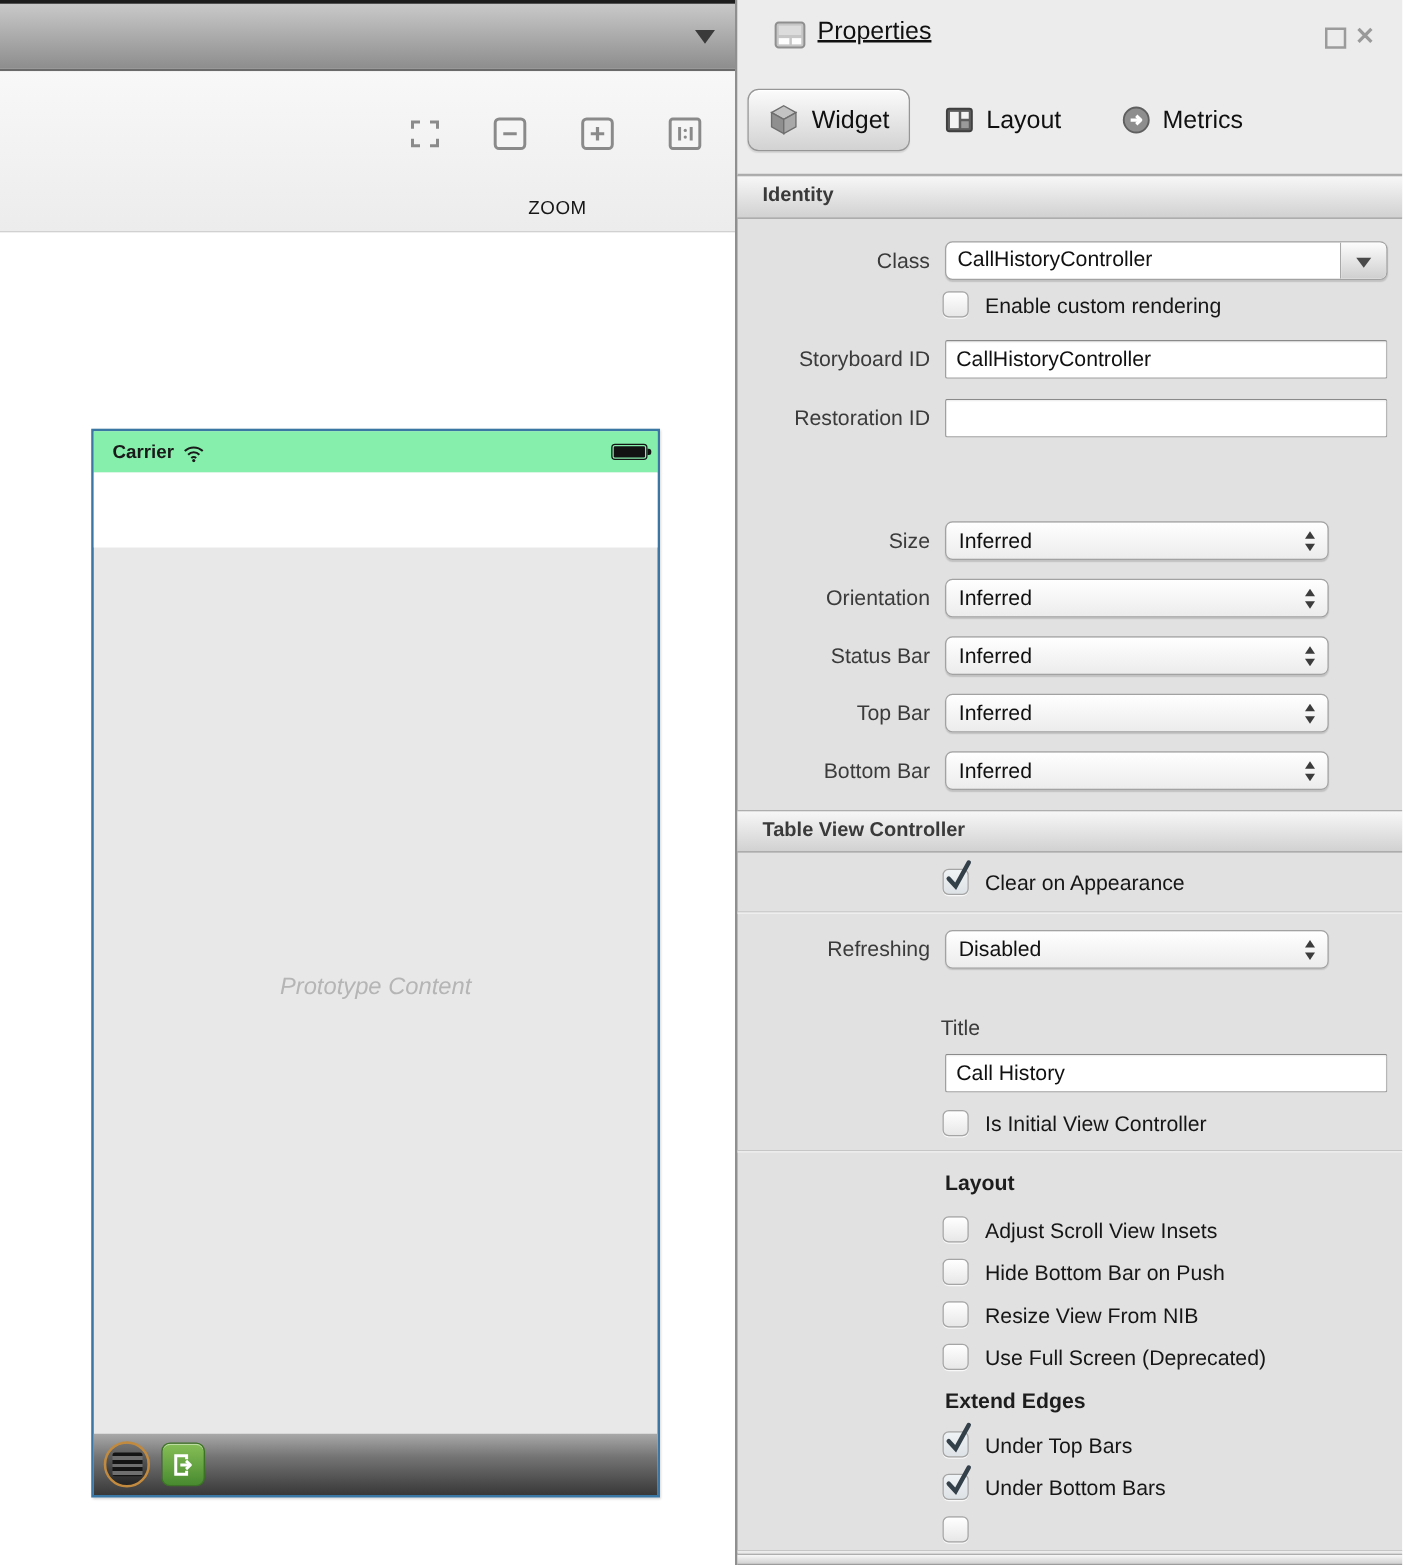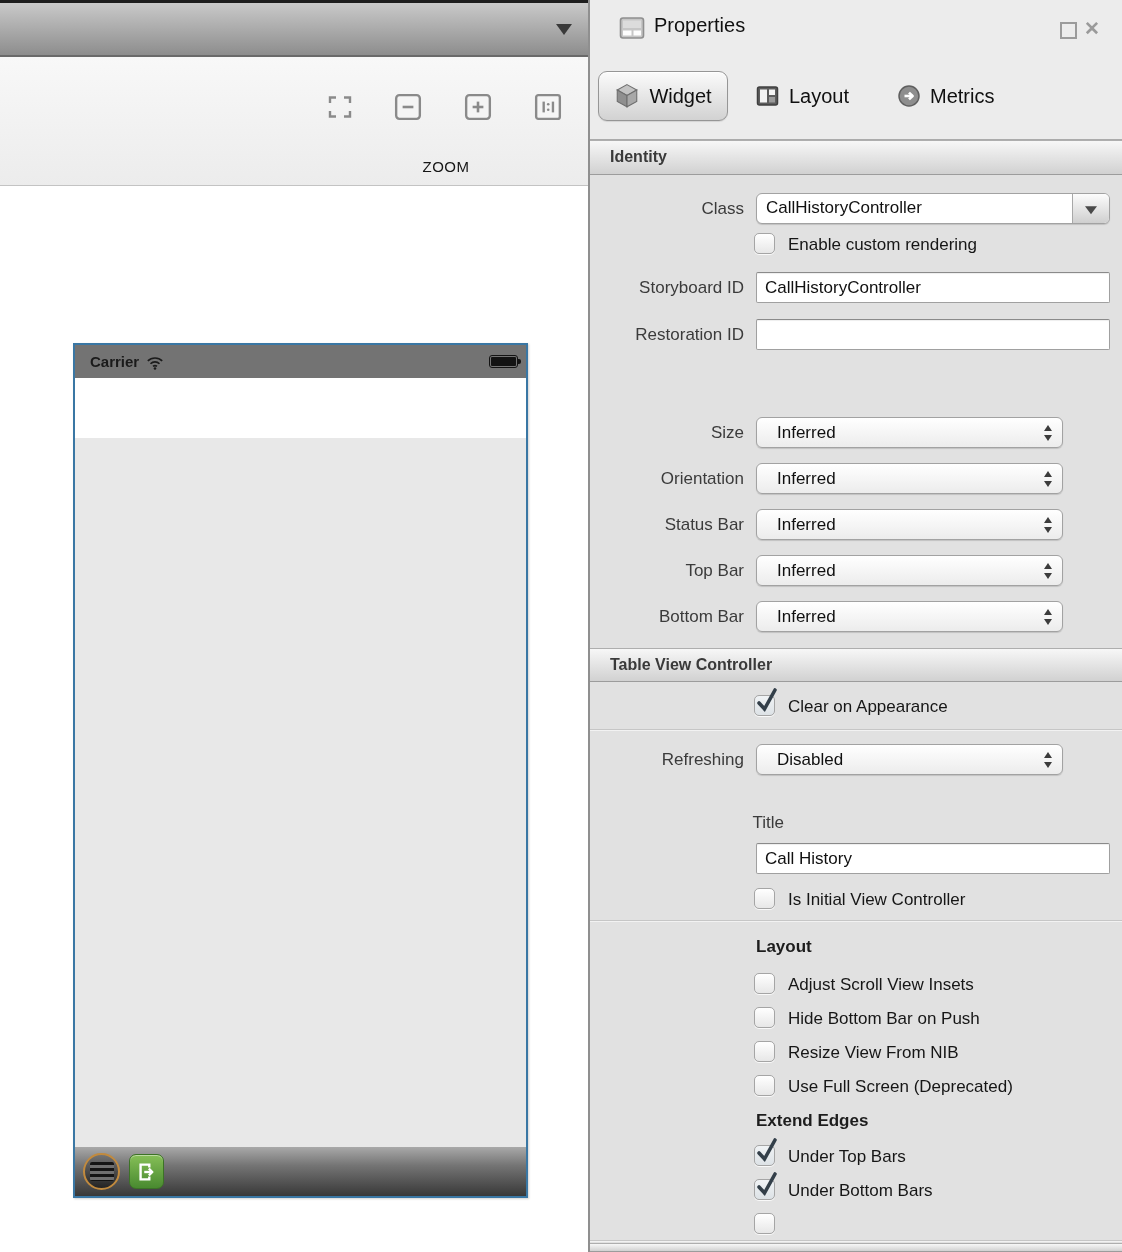--- a/index.html
+++ b/index.html
@@ -15,21 +15,21 @@
   .zoom-toolbar{position:absolute;left:0;top:57px;width:588px;height:129px;box-sizing:border-box;
     background:linear-gradient(#f8f8f8,#ececec);border-bottom:1px solid #c3c3c3;}
   .zoom-btn{position:absolute;top:93px;width:28px;height:28px;padding:0;border:0;background:transparent;cursor:pointer;}
   .zoom-label{position:absolute;left:398px;top:158px;width:96px;text-align:center;
     font-size:15px;color:#161616;letter-spacing:.5px;}
   .canvas{position:absolute;left:0;top:186px;width:588px;height:1066px;background:#ffffff;}
 
   
   .phone{position:absolute;left:73px;top:157px;width:455px;height:855px;box-sizing:border-box;
     border:2px solid #3a77a4;background:#e8e8e8;box-shadow:1px 1px 2px rgba(0,0,0,.18);}
-  .status-bar{position:absolute;left:0;top:0;width:100%;height:33px;background:#737373;
+  .status-bar{position:absolute;left:0;top:0;width:100%;height:33px;background:#86efac;
     display:flex;align-items:center;}
   .carrier{margin-left:15px;font-size:15px;font-weight:bold;color:#1a1a1a;}
   .wifi{margin-left:7px;margin-top:2px;}
   .battery{position:absolute;right:8px;top:10px;width:29px;height:13px;border:1px solid #131313;
     border-radius:3px;padding:1px;box-sizing:border-box;}
   .battery .level{width:100%;height:100%;background:#131313;border-radius:1px;}
   .battery::after{content:"";position:absolute;right:-4px;top:3px;width:3px;height:5px;background:#131313;
     border-radius:0 2px 2px 0;}
   .white-strip{position:absolute;left:0;top:33px;width:100%;height:60px;background:#ffffff;}
   .tv-title{position:absolute;left:0;top:384px;width:100%;text-align:center;
@@ -44,21 +44,21 @@
     background:repeating-linear-gradient(180deg,#141414 0 3px,#6f6f6f 3px 6px);}
   .exit-icon{width:35px;height:35px;border-radius:7px;box-sizing:border-box;border:1px solid #3c7326;
     background:linear-gradient(#86bf57,#498a30);box-shadow:inset 0 1px 0 rgba(255,255,255,.45);
     display:flex;align-items:center;justify-content:center;}
 
   
   .props{position:absolute;left:588px;top:0;width:534px;height:1252px;box-sizing:border-box;
     background:#e1e1e1;border-left:2px solid #8f8f8f;}
   .panel-top{position:absolute;left:0;top:0;right:0;height:139px;background:#ececec;border-bottom:1px solid #ababab;}
   .panel-title-icon{position:absolute;left:29px;top:16px;}
-  .panel-title{position:absolute;left:64px;top:14px;font-size:20px;color:#101010;}
+  .panel-title{position:absolute;left:64px;top:14px;font-size:20px;color:#101010;text-decoration:underline;}
   .float-icon{position:absolute;left:470px;top:22px;width:13px;height:13px;border:2px solid #9b9b9b;background:#ececec;}
   .close-icon{position:absolute;left:494px;top:17px;font-size:19px;font-weight:bold;color:#9a9a9a;cursor:pointer;}
 
   .tab-widget{position:absolute;left:8px;top:71px;width:130px;height:50px;box-sizing:border-box;
     border:1px solid #969696;border-radius:9px;background:linear-gradient(#fbfbfb,#d2d2d2);
     box-shadow:inset 0 1px 0 #fff,0 1px 1px rgba(0,0,0,.1);
     display:flex;align-items:center;justify-content:center;gap:9px;font-size:20px;color:#101010;cursor:pointer;}
   .tab-plain{position:absolute;top:78px;height:36px;display:flex;align-items:center;gap:9px;
     font-size:20px;color:#101010;cursor:pointer;}
   .tab-layout{left:165px;}
@@ -68,21 +68,21 @@
     background:linear-gradient(#f7f7f7,#d1d1d1);border-top:1px solid #aeaeae;border-bottom:1px solid #9c9c9c;}
   .sec-header span{margin-left:20px;font-weight:bold;font-size:16px;color:#3a3a3a;line-height:31px;display:inline-block;}
 
   .row-label{position:absolute;left:0;width:154px;text-align:right;font-size:17px;color:#3b3b3b;line-height:21px;}
   .field{position:absolute;left:166px;width:354px;height:31px;box-sizing:border-box;
     border:1px solid #a0a0a0;border-top-color:#8a8a8a;border-radius:2px;background:#fff;
     font-size:17px;color:#101010;padding:0 8px;font-family:"Liberation Sans",sans-serif;
     box-shadow:inset 0 1px 1px rgba(0,0,0,.07);}
   .popup{position:absolute;left:166px;width:307px;height:31px;box-sizing:border-box;cursor:pointer;
     border:1px solid #a2a2a2;border-radius:6px;background:linear-gradient(#ffffff,#ececec);
-    box-shadow:0 1px 1px rgba(0,0,0,.14);font-size:17px;color:#101010;line-height:29px;padding-left:20px;}
+    box-shadow:0 1px 1px rgba(0,0,0,.14);font-size:17px;color:#101010;line-height:29px;padding-left:10px;}
   .stepper{position:absolute;right:9px;top:50%;transform:translateY(-50%);width:9px;height:16px;}
   .stepper::before{content:"";position:absolute;top:0;left:0;
     border-left:4.5px solid transparent;border-right:4.5px solid transparent;border-bottom:6px solid #3c3c3c;}
   .stepper::after{content:"";position:absolute;bottom:0;left:0;
     border-left:4.5px solid transparent;border-right:4.5px solid transparent;border-top:6px solid #3c3c3c;}
 
   .combo{position:absolute;left:166px;top:193px;width:354px;height:31px;box-sizing:border-box;cursor:pointer;
     border:1px solid #a2a2a2;border-radius:6px;background:#fff;box-shadow:0 1px 1px rgba(0,0,0,.14);}
   .combo-text{position:absolute;left:9px;top:4px;font-size:17px;color:#101010;}
   .combo-btn{position:absolute;right:0;top:0;width:36px;height:29px;border-left:1px solid #a8a8a8;
@@ -156,20 +156,21 @@
               <path d="M5 9.4 A 7 7 0 0 1 15 9.4"></path>
               <path d="M7.8 12.4 A 3.4 3.4 0 0 1 12.2 12.4"></path>
             </g>
             <circle cx="10" cy="14.6" r="1.4" fill="#1a1a1a"></circle>
           </svg>
           <div class="battery">
               <div class="level"></div>
             </div>
         </div>
         <div class="white-strip"></div>
+        <div class="tv-subtitle">Prototype Content</div>
         <div class="dock">
           <div class="tvc-icon">
             <div class="tvc-lines"></div>
           </div>
           <div class="exit-icon">
             <svg width="22" height="22" viewBox="0 0 24 24">
               <g fill="none" stroke="#ffffff" stroke-width="2.6">
                 <path d="M14.5 7 V4 H5 V20 H14.5 V17"></path>
                 <path d="M9 12 H16.5"></path>
                 <path d="M14 8.4 L17.8 12 L14 15.6" stroke-linejoin="round"></path>

